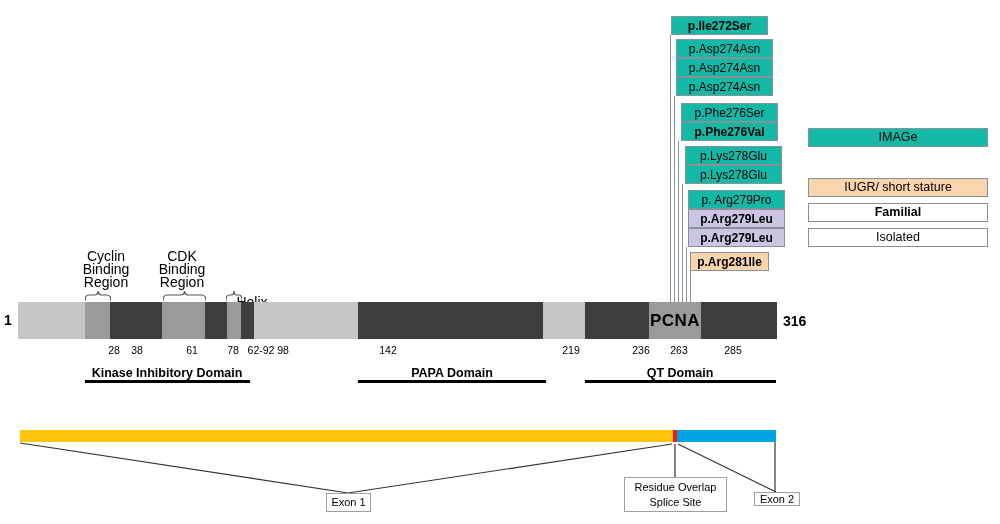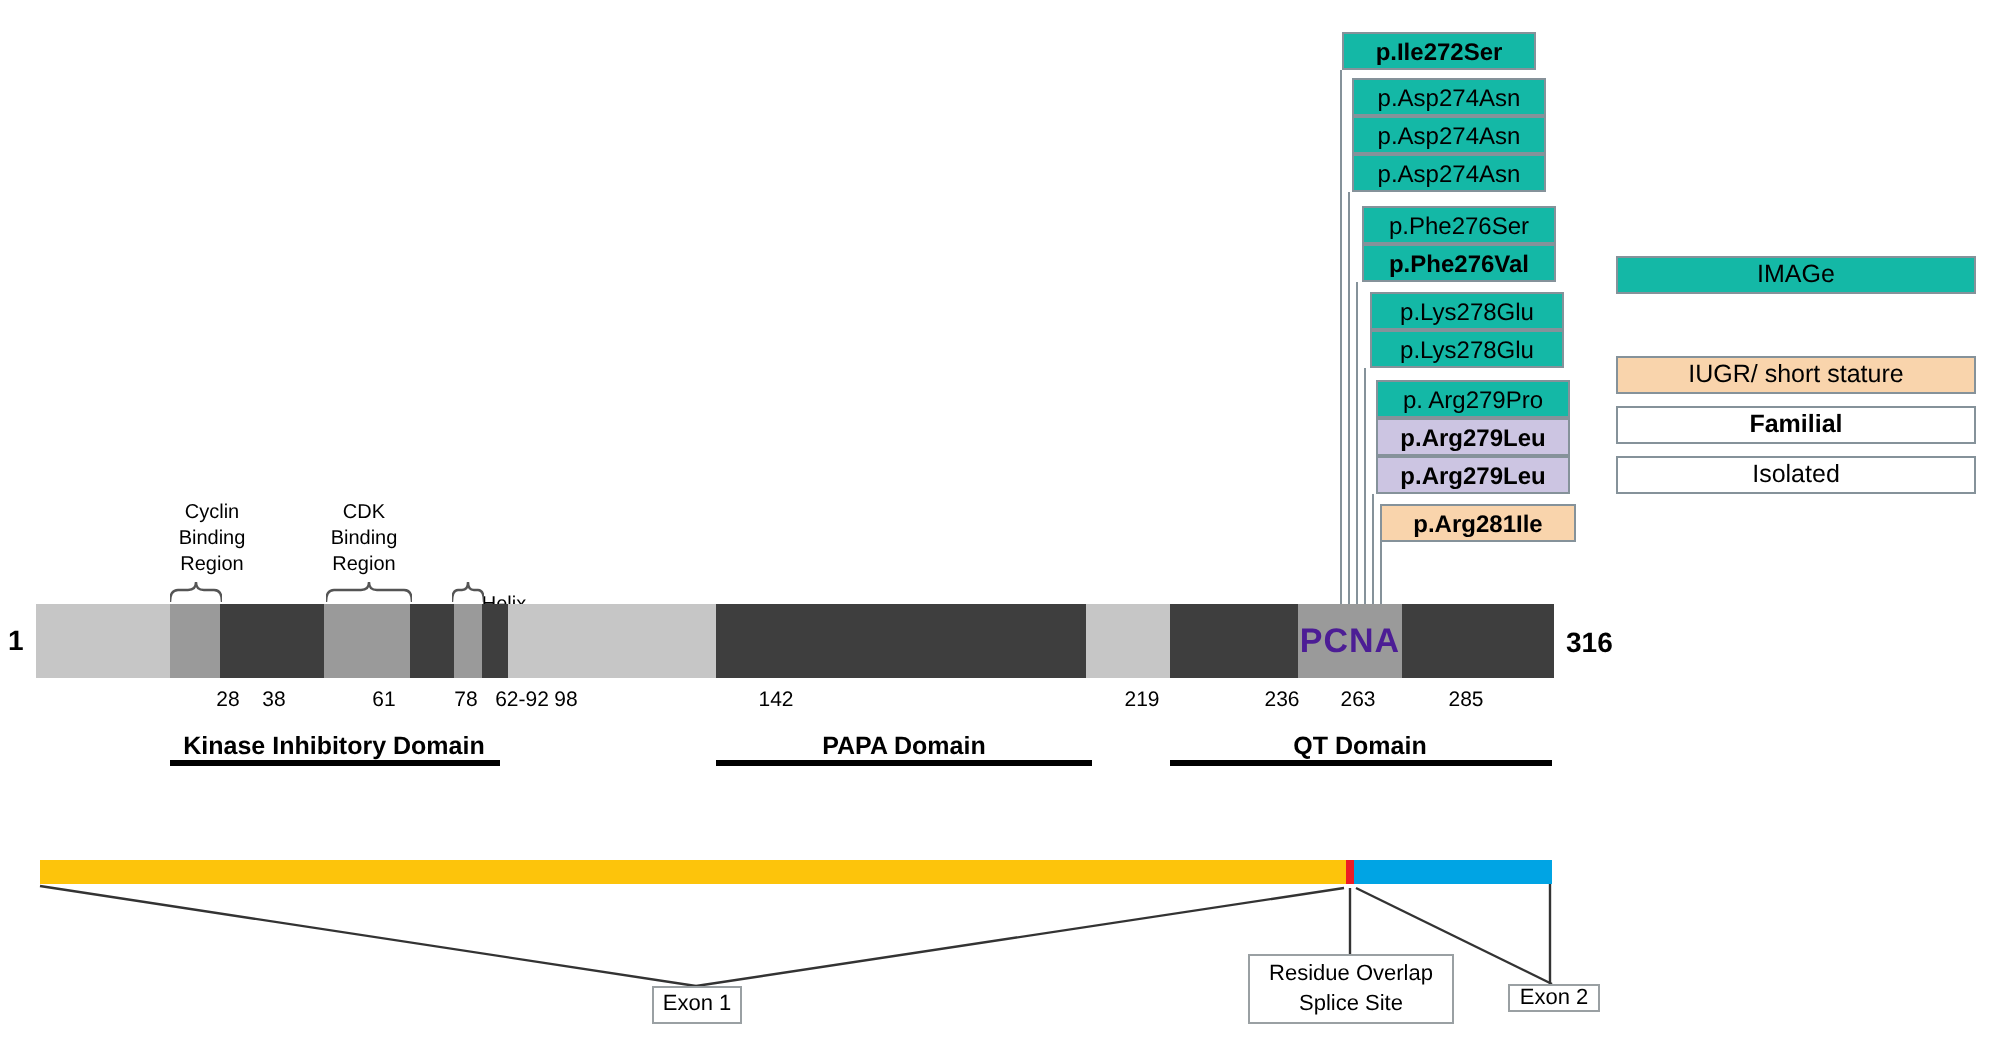--- a/index.html
+++ b/index.html
@@ -26,30 +26,30 @@
     font-size:12.5px;line-height:1;
   }
   
   .bar{position:absolute;left:18px;top:302px;width:759px;height:37px;}
   .seg{position:absolute;top:0;height:37px;}
   .seg-light{background:#C6C6C6;}
   .seg-mid{background:#9A9A9A;}
   .seg-dark{background:#3E3E3E;}
   .pcna-text{
     position:absolute;inset:0;display:flex;align-items:center;justify-content:center;
-    color:#4c1d95;font-weight:bold;font-size:17px;letter-spacing:.5px;
+    color:#000000;font-weight:bold;font-size:17px;letter-spacing:.5px;
   }
   .endlabel{position:absolute;font-weight:bold;font-size:14px;}
   .tick{
     position:absolute;top:344px;transform:translateX(-50%);
     font-size:10.5px;white-space:nowrap;margin-left:28px;
   }
   .rlabel{
     position:absolute;transform:translateX(-50%);text-align:center;
-    font-size:10px;line-height:13px;white-space:nowrap;
+    font-size:14px;line-height:13px;white-space:nowrap;
   }
   .dlabel{
     position:absolute;width:200px;transform:translateX(-50%);text-align:center;
     font-weight:bold;font-size:12.5px;
   }
   .dline{position:absolute;top:380px;height:3px;background:#000;}
   
   .gene-title{
     position:absolute;left:322px;top:397px;width:150px;text-align:center;
     font-weight:bold;font-size:18px;
@@ -91,21 +91,21 @@
   <div class="mbox c-image" style="left:676px;top:39px;">p.Asp274Asn</div>
   <div class="mbox c-image" style="left:676px;top:58px;">p.Asp274Asn</div>
   <div class="mbox c-image" style="left:676px;top:77px;">p.Asp274Asn</div>
   <div class="mbox c-image" style="left:681px;top:103px;">p.Phe276Ser</div>
   <div class="mbox c-image bold" style="left:681px;top:122px;">p.Phe276Val</div>
   <div class="mbox c-image" style="left:685px;top:146px;">p.Lys278Glu</div>
   <div class="mbox c-image" style="left:685px;top:165px;">p.Lys278Glu</div>
   <div class="mbox c-image" style="left:688px;top:190px;">p. Arg279Pro</div>
   <div class="mbox c-srs bold" style="left:688px;top:209px;">p.Arg279Leu</div>
   <div class="mbox c-srs bold" style="left:688px;top:228px;">p.Arg279Leu</div>
-  <div class="mbox c-iugr bold" style="left:690px;top:252px;width:98px;">p.Arg281Ile</div>
+  <div class="mbox c-iugr bold" style="left:690px;top:252px;width:79px;">p.Arg281Ile</div>
 
   <div class="lbox c-image" style="left:808px;top:128px;">IMAGe</div>
   <div class="lbox c-iugr" style="left:808px;top:178px;">IUGR/ short stature</div>
   <div class="lbox c-white bold" style="left:808px;top:203px;">Familial</div>
   <div class="lbox c-white" style="left:808px;top:228px;">Isolated</div>
 
   <div class="rlabel" style="left:106px;top:250px;">
     <div>Cyclin</div>
     <div>Binding</div>
     <div>Region</div>

